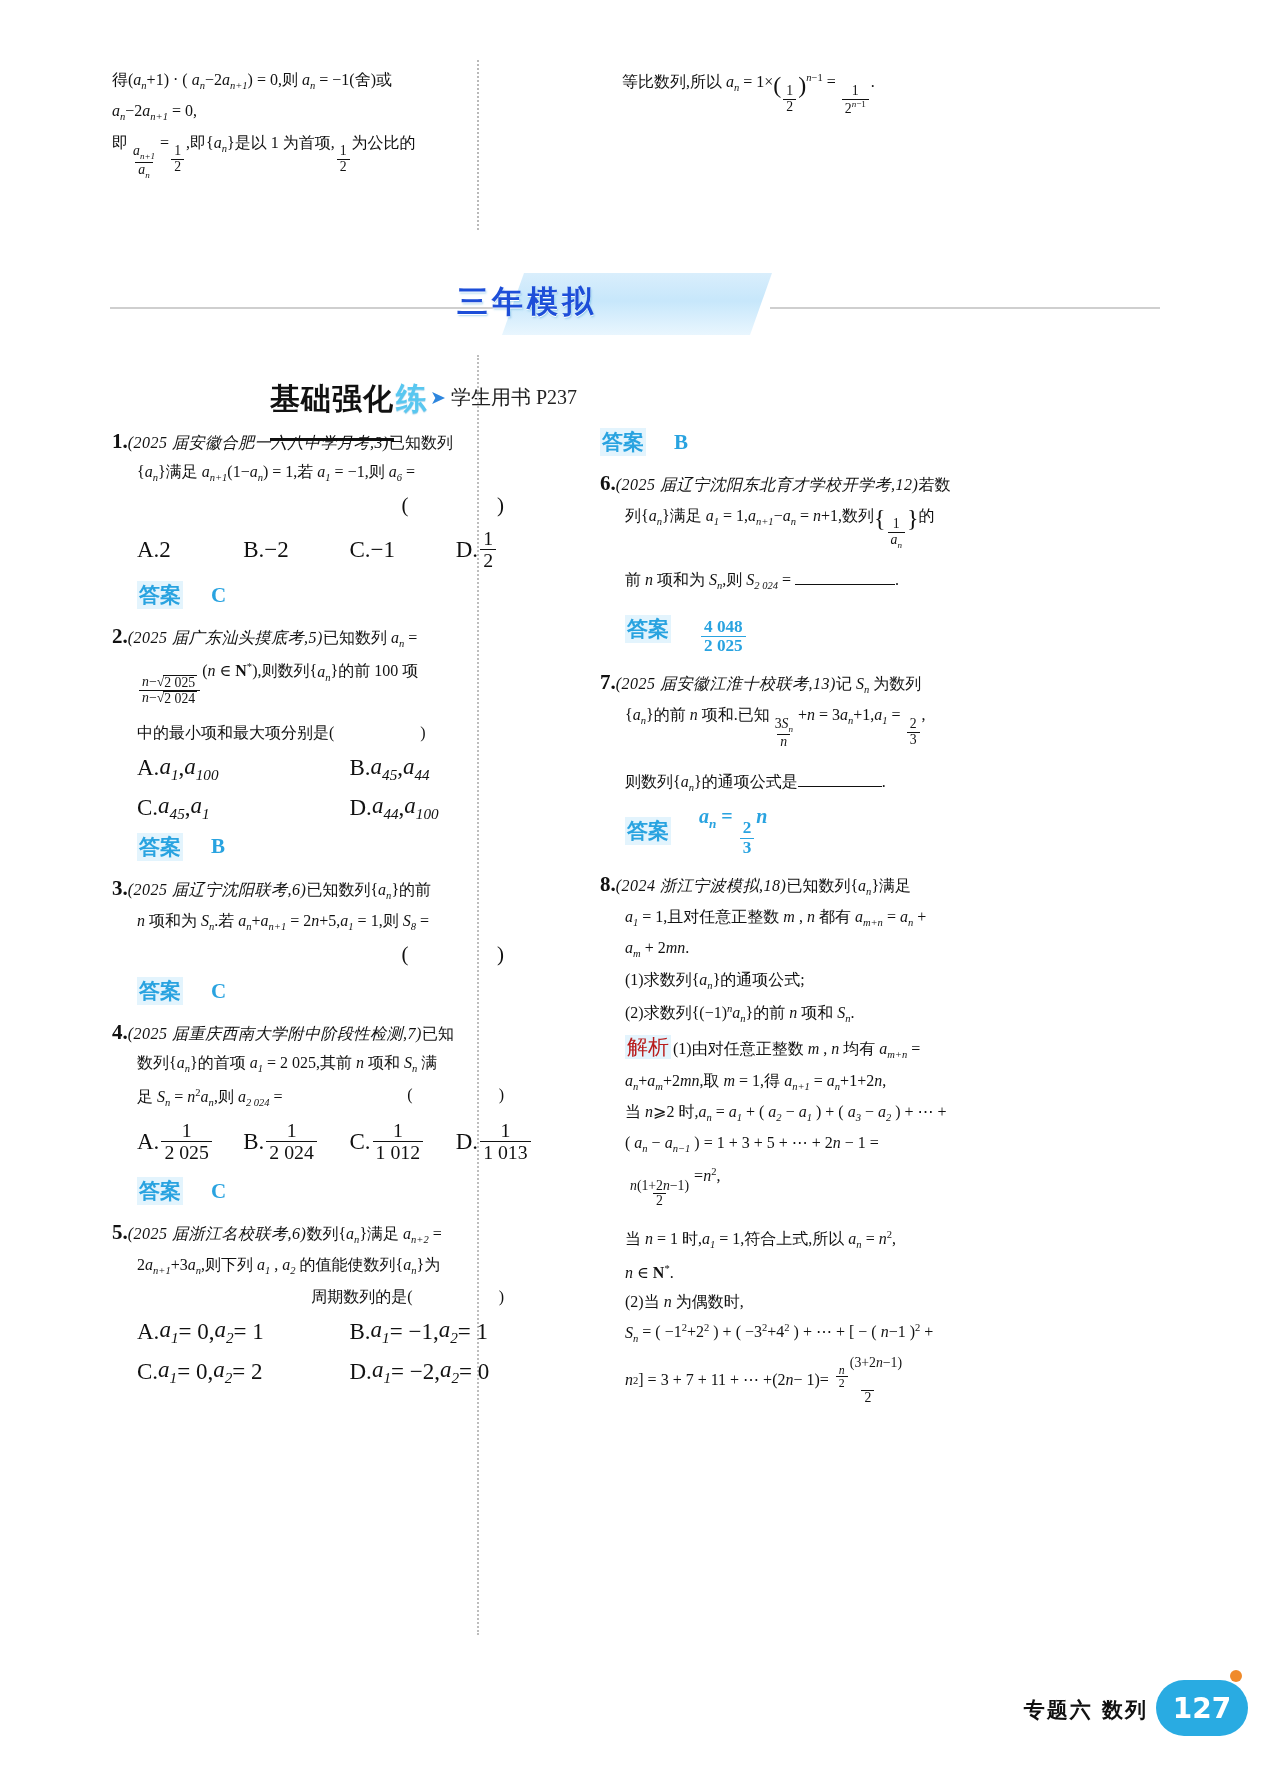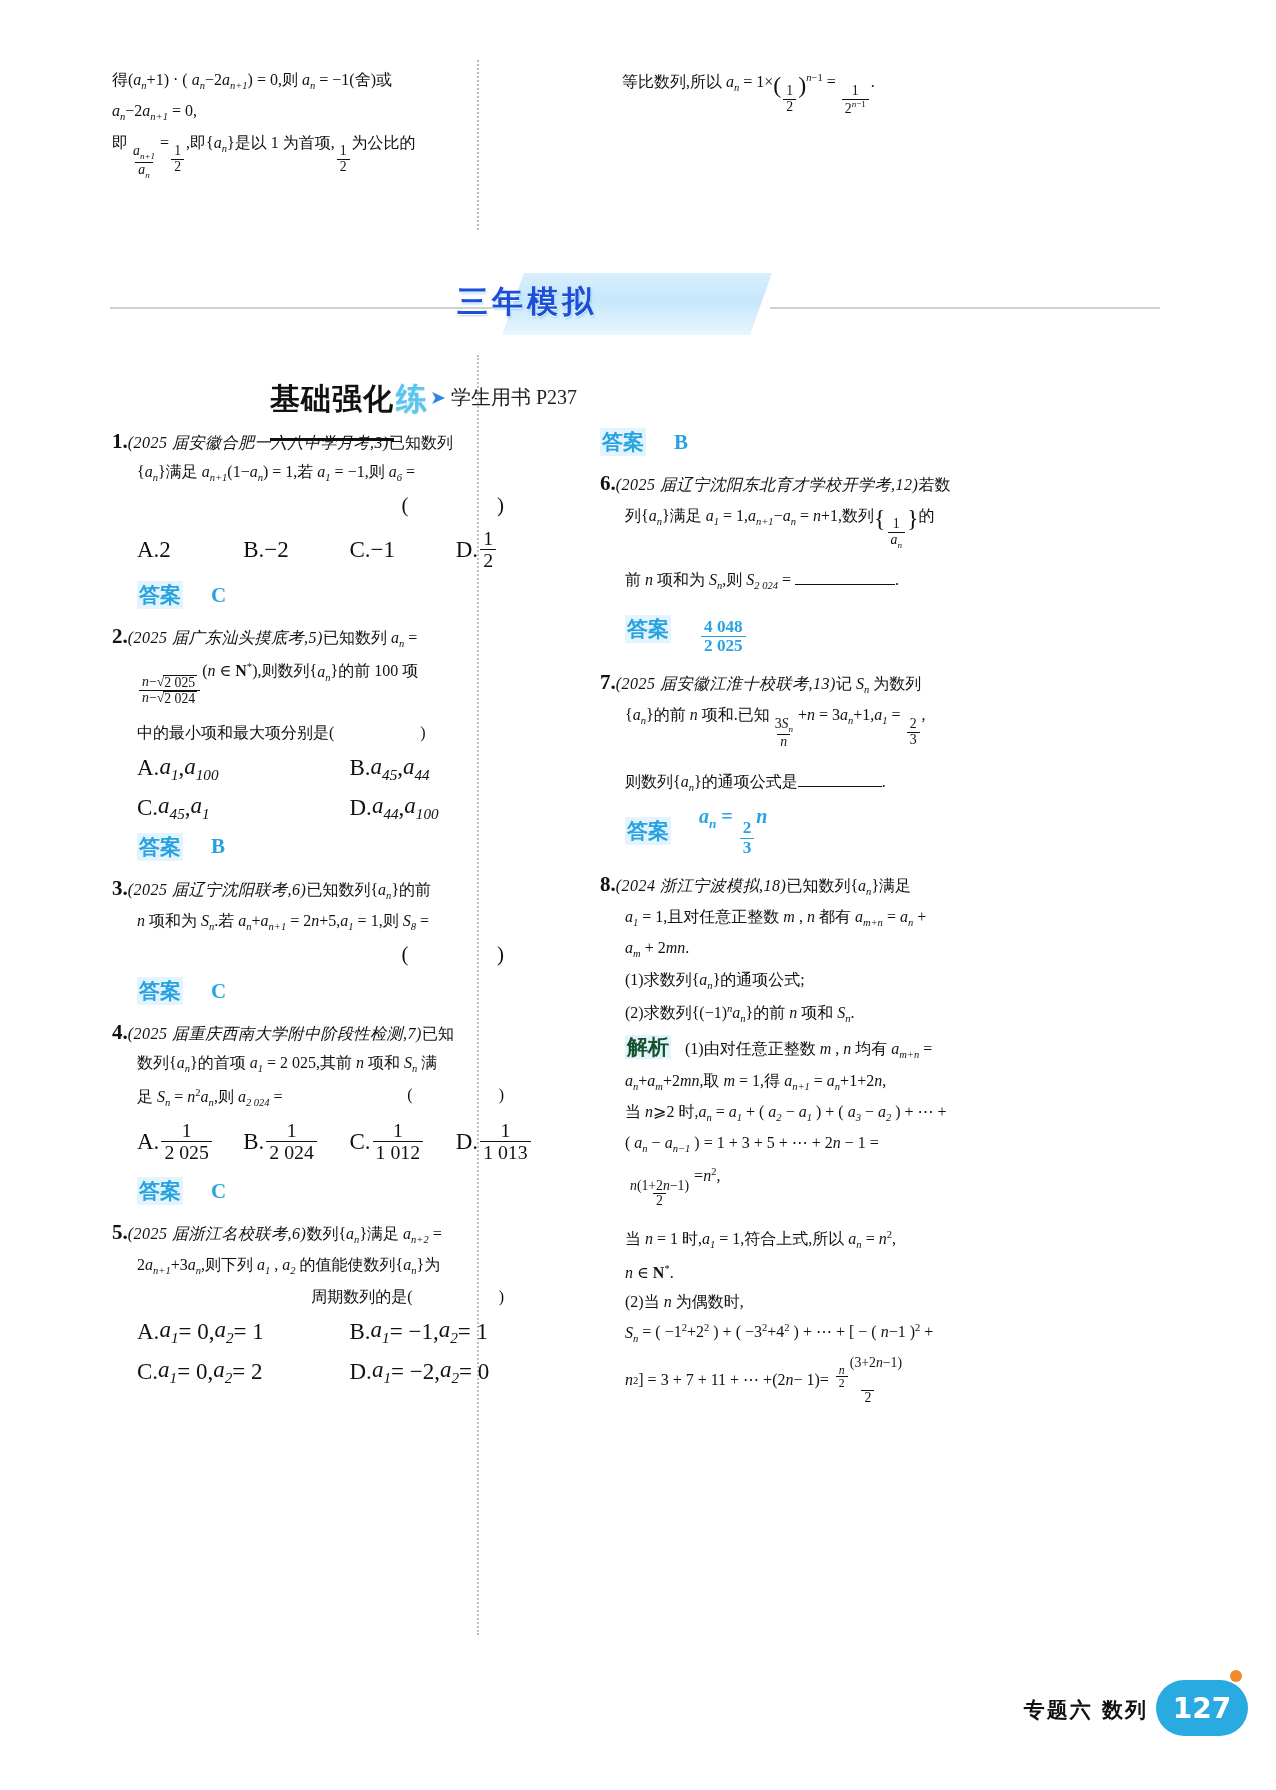--- a/index.html
+++ b/index.html
@@ -77,22 +77,22 @@
 
   .ansrow{display:flex;align-items:center;gap:28px;margin:4px 0 16px 25px;}
   .anslab{
     color:#29a3e0;font-weight:bold;font-size:21px;
     background:#e3f4fd;padding:0 2px;
     font-family:"DejaVu Sans","Liberation Sans",sans-serif;
   }
   .ansval{color:#29a3e0;font-weight:bold;font-size:21px;font-family:"Liberation Serif",serif;}
   .ansval.math{font-size:20px;}
   .sollab{
-    color:#14532d;font-weight:bold;font-size:21px;background:#e3f4fd;padding:0 2px;
-    font-family:"DejaVu Sans","Liberation Sans",sans-serif;margin-right:14px;
+    color:#b91c1c;font-weight:normal;font-size:21px;background:#e3f4fd;padding:0 2px;
+    font-family:"DejaVu Sans","Liberation Sans",sans-serif;margin-right:2px;
   }
 
   
   .m{font-family:"Liberation Serif",serif;font-style:italic;}
   .mr{font-family:"Liberation Serif",serif;font-style:normal;}
   sub{font-size:.66em;font-style:italic;}
   sup{font-size:.66em;}
   .frac{display:inline-flex;flex-direction:column;align-items:center;vertical-align:-0.48em;margin:0 2px;line-height:1.06;}
   .frac .num{font-size:.86em;padding:0 3px;}
   .frac .den{font-size:.86em;padding:0 3px;border-top:1.3px solid #111;}

